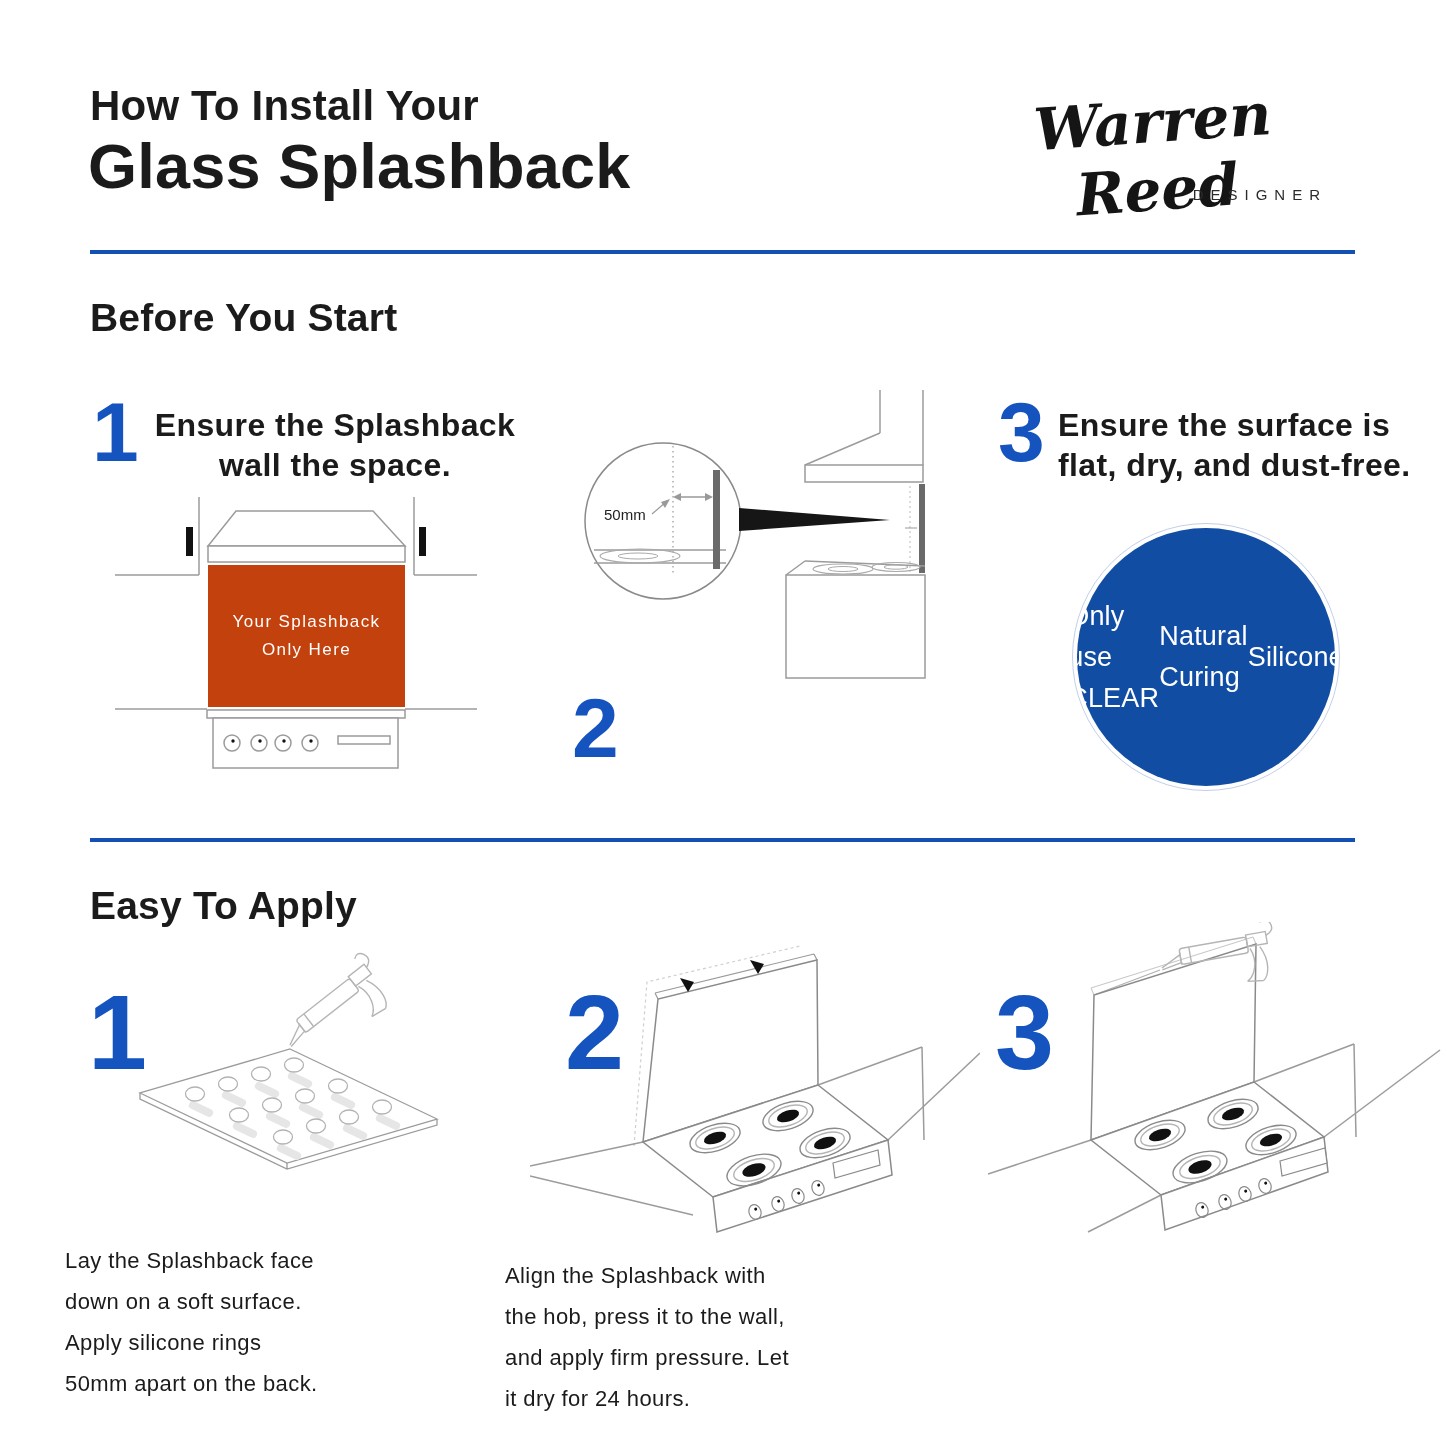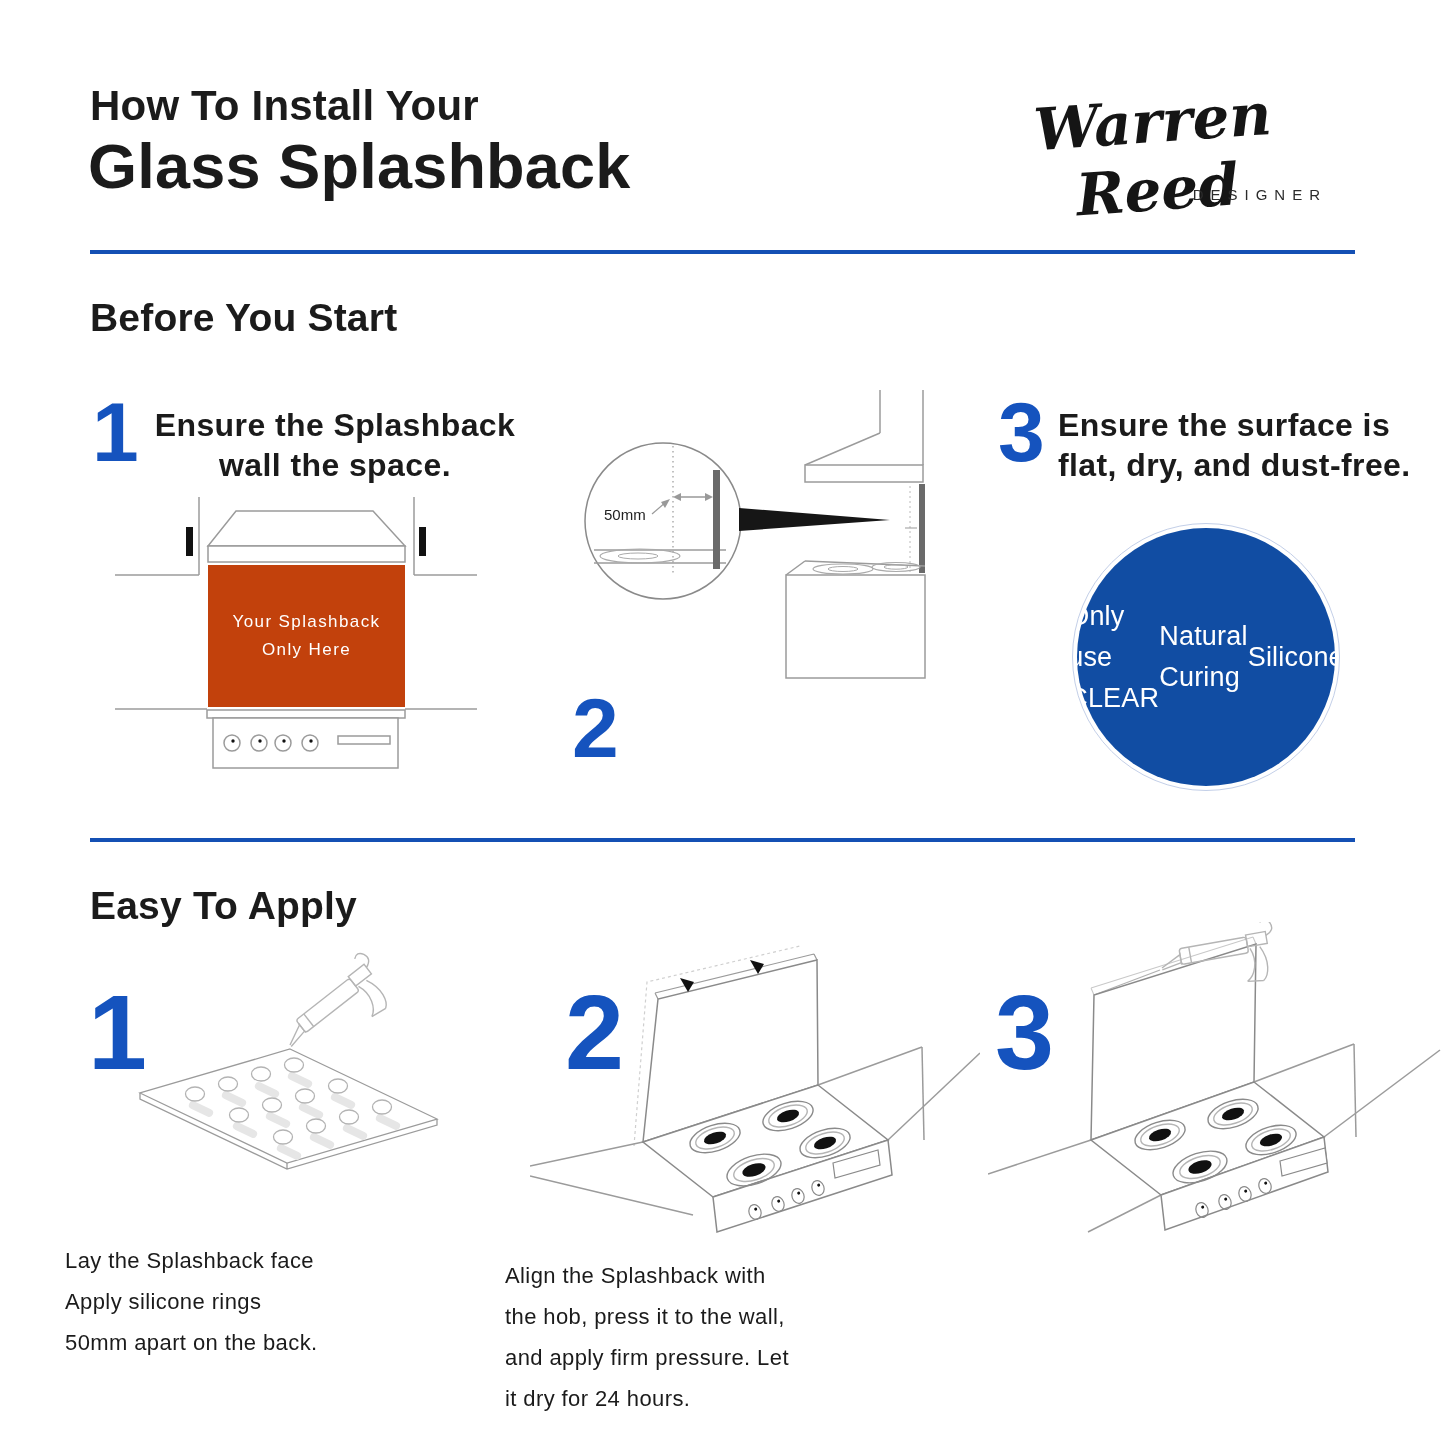--- a/index.html
+++ b/index.html
@@ -193,20 +193,21 @@
         <line x1="30" y1="-16" x2="30" y2="0"></line>
         <rect x="88" y="-18" width="20" height="12"></rect>
         <path d="M108,-14 q10,-4 6,-12 q-4,-7 -10,-2"></path>
         <path d="M90,-4 C96,10 90,24 82,28 M100,-4 C108,12 104,26 98,30 M82,28 L98,30"></path>
       </g>
     </svg>
   </div>
 
   <div class="abs caption" style="left:65px; top:1240px; width:435px;">
     <div>Lay the Splashback face</div>
+    <div>down on a soft surface.</div>
     <div>Apply silicone rings</div>
     <div>50mm apart on the back.</div>
   </div>
 
   <div class="abs num num-lg" style="left:565px; top:982px;">2</div>
 
   <div class="abs" style="left:530px; top:922px;">
     <svg width="450" height="312" viewBox="0 0 450 312">
       <polyline points="104,224 117,60 270,24" fill="none" stroke="#cfcfcf" stroke-width="1.2" stroke-dasharray="3,3"></polyline>
       <path d="M125,71 L284,32 M125,71 L128,77 M284,32 L287,38" fill="none" stroke="#9b9b9b" stroke-width="1.2"></path>

